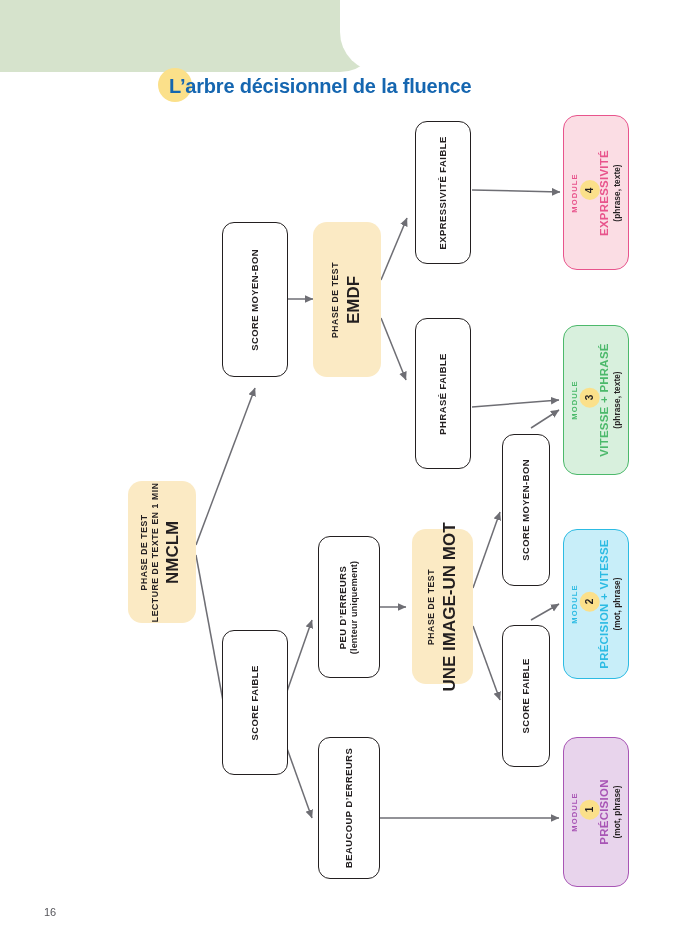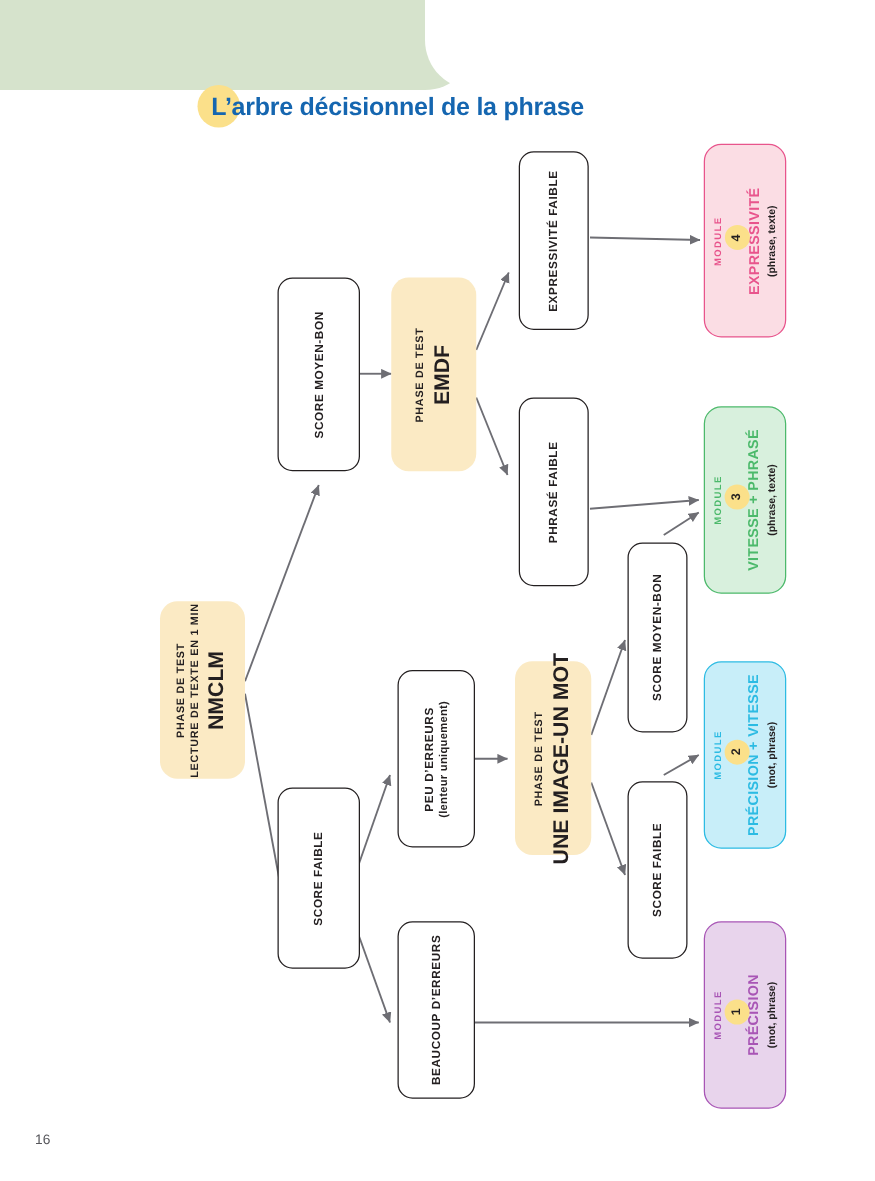--- a/index.html
+++ b/index.html
@@ -94,35 +94,35 @@
     margin-left:5px;
   }
   .module-title{
     display:block;font-size:11.4px;font-weight:bold;letter-spacing:0.3px;margin-top:1px;
   }
   .module-sub{
     display:block;font-size:8.4px;font-weight:bold;color:#231f20;margin-top:2px;
   }
   
   #page-number{
-    position:absolute;left:28px;top:906px;
+    position:absolute;left:44px;top:906px;
     font-size:11px;color:#55555a;
   }
 </style>
 </head>
 <body>
 
 <div id="green-band" style="background: rgb(214, 227, 204);"></div>
 <div id="green-band-curve" style="background: rgb(214, 227, 204);">
   <div id="white-notch" style="left:0;top:0;"></div>
 </div>
 
 <div id="title-wrap">
   <div id="title-dot" style="background: rgb(251, 224, 138);"></div>
-  <div id="title-text" style="color: rgb(21, 102, 176);">L’arbre décisionnel de la phrase</div>
+  <div id="title-text" style="color: rgb(21, 102, 176);">L’arbre décisionnel de la fluence</div>
 </div>
 
 <div id="diagram">
 
   <svg id="edges" viewBox="0 0 700 945" xmlns="http://www.w3.org/2000/svg">
     <defs>
       <marker id="ah" markerWidth="7" markerHeight="7" refX="5.4" refY="2.6" orient="auto" markerUnits="strokeWidth">
         <path d="M0,0 L5.6,2.6 L0,5.2 z" fill="#6e6e74"></path>
       </marker>
     </defs>

